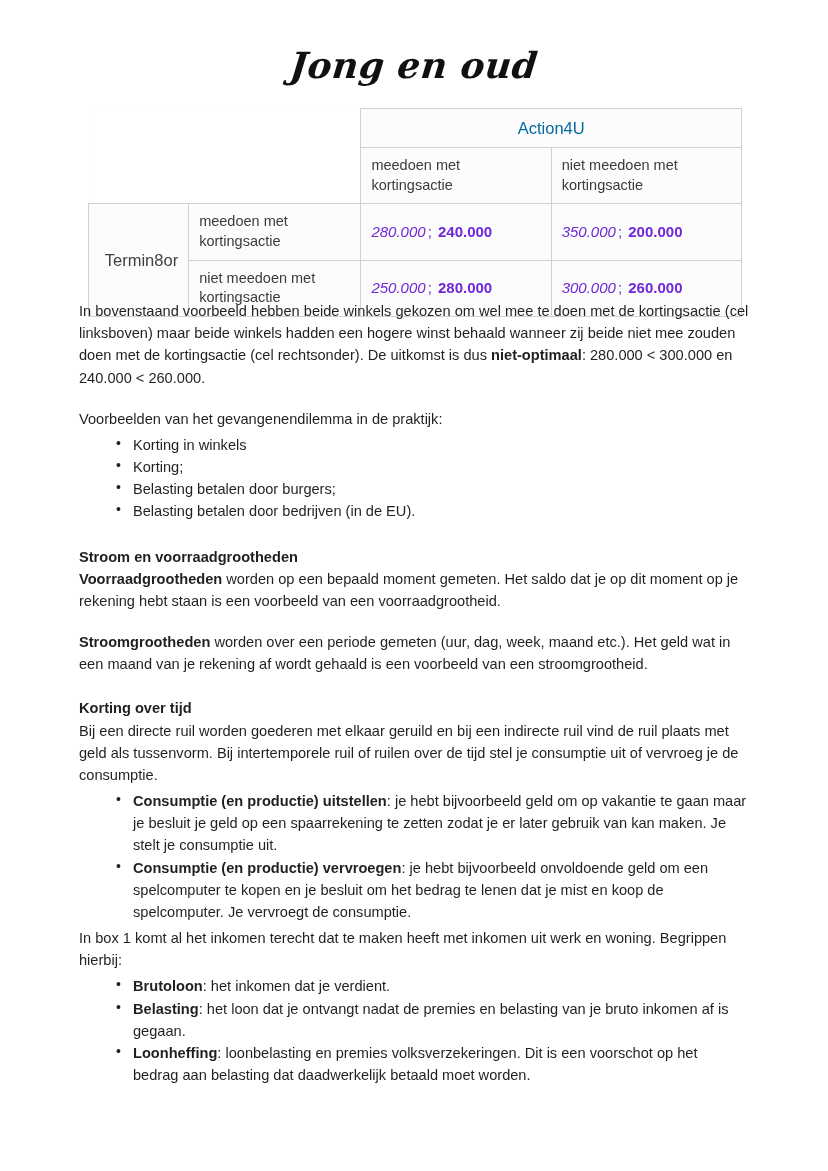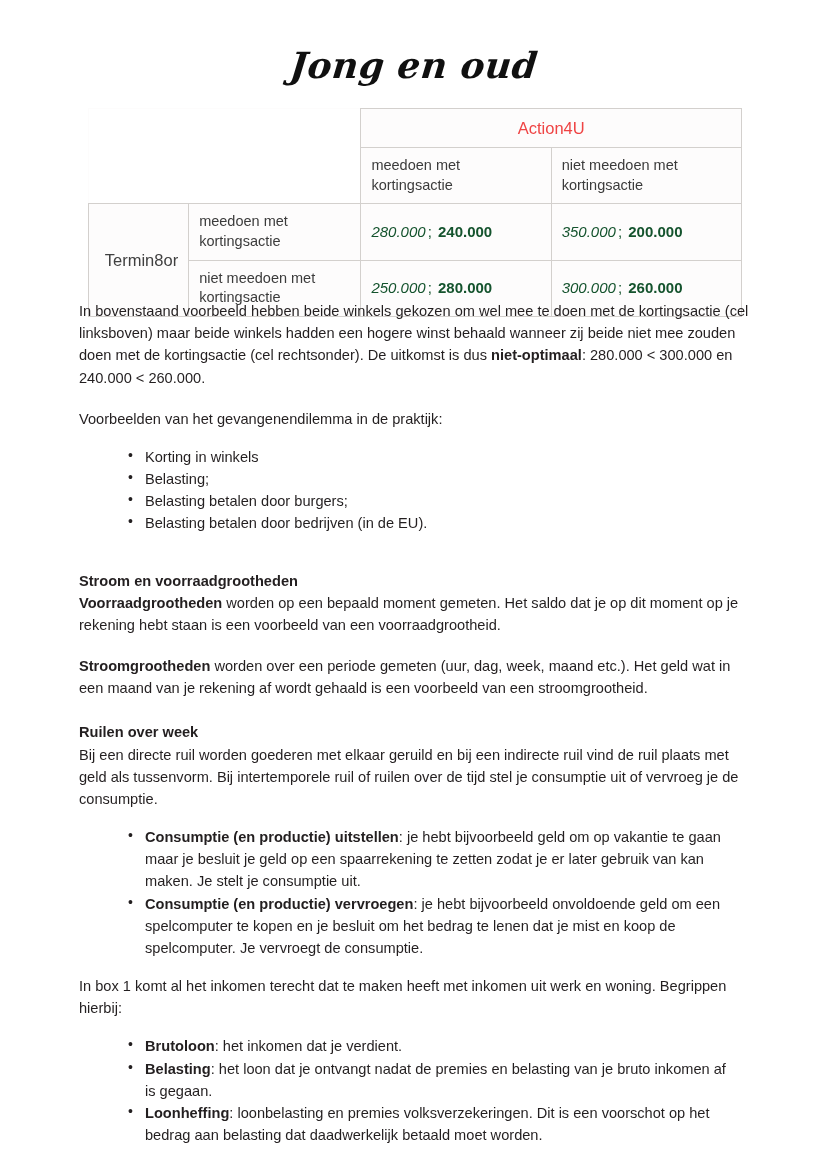--- a/index.html
+++ b/index.html
@@ -61,36 +61,36 @@
   .payoff-table td.blank {
     border: none;
     background: #ffffff;
   }
   .col-corner  { width: 100px; }
   .col-rowlbl  { width: 172px; }
   .col-val     { width: 190px; }
 
   .opp-name {
     text-align: center;
-    color: #ef4444;
+    color: #0369a1;
     font-size: 16.5px;
     padding: 7px 10px 8px 10px;
   }
   .player-name {
     text-align: right;
     color: #404040;
     font-size: 16.5px;
     vertical-align: middle;
   }
   .colhead { color: #3b3b3b; }
   .rowhead { color: #3b3b3b; }
   .cellval {
     white-space: nowrap;
     font-size: 15px;
-    color: #14532d;
+    color: #6d28d9;
   }
   .cellval .a { font-style: italic; }
   .cellval .sep { font-style: normal; padding: 0 2px; }
   .cellval .b { font-weight: 700; }
 
   
   .body {
     position: absolute;
     left: 79px;
     top: 300px;
@@ -99,21 +99,21 @@
     line-height: 1.52;
     color: #231f20;
   }
   .body p { margin: 0; }
   .body .gap { height: 19px; }
   .body .gap-sm { height: 3px; }
   .body b, .body strong { font-weight: 700; text-align: center; }
   .heading { font-weight: 700; }
 
   ul.bullets {
-    margin: 16px;
+    margin: 4px;
     padding: 0;
     list-style: none;
   }
   ul.bullets > li {
     position: relative;
     padding-left: 50px;
     margin: 0;
   }
   ul.bullets > li::before {
     content: "\2022";
@@ -175,39 +175,39 @@
   <div class="body">
 
     <p><span>In bovenstaand voorbeeld hebben beide winkels gekozen om wel mee te doen met de kortingsactie (cel linksboven) maar beide winkels hadden een hogere winst behaald wanneer zij beide niet mee zouden doen met de kortingsactie (cel rechtsonder). De uitkomst is dus </span><b>niet-optimaal</b><span>: 280.000 &lt; 300.000 en 240.000 &lt; 260.000.</span></p>
 
     <div class="gap"></div>
 
     <p>Voorbeelden van het gevangenendilemma in de praktijk:</p>
 
     <ul class="bullets">
       <li><span>Korting in winkels</span></li>
-      <li><span>Belasting;</span></li>
+      <li><span>Korting;</span></li>
       <li><span>Belasting betalen door burgers;</span></li>
       <li><span>Belasting betalen door bedrijven (in de EU).</span></li>
     </ul>
 
 
     <div class="gap"></div>
 
     <p class="heading">Stroom en voorraadgrootheden</p>
     <p><b>Voorraadgrootheden</b><span> worden op een bepaald moment gemeten. Het saldo dat je op dit moment op je rekening hebt staan is een voorbeeld van een voorraadgrootheid.</span></p>
 
     <div class="gap"></div>
 
     <p><b>Stroomgrootheden</b><span> worden over een periode gemeten (uur, dag, week, maand etc.). Het geld wat in een maand van je rekening af wordt gehaald is een voorbeeld van een stroomgrootheid.</span></p>
 
     <div class="gap"></div>
     <div class="gap-sm"></div>
 
-    <p class="heading">Ruilen over week</p>
+    <p class="heading">Korting over tijd</p>
     <p>Bij een directe ruil worden goederen met elkaar geruild en bij een indirecte ruil vind de ruil plaats met geld als tussenvorm. Bij intertemporele ruil of ruilen over de tijd stel je consumptie uit of vervroeg je de consumptie.</p>
 
     <ul class="bullets">
       <li><b>Consumptie (en productie) uitstellen</b><span>: je hebt bijvoorbeeld geld om op vakantie te gaan maar je besluit je geld op een spaarrekening te zetten zodat je er later gebruik van kan maken. Je stelt je consumptie uit.</span></li>
       <li><b>Consumptie (en productie) vervroegen</b><span>: je hebt bijvoorbeeld onvoldoende geld om een spelcomputer te kopen en je besluit om het bedrag te lenen dat je mist en koop de spelcomputer. Je vervroegt de consumptie.</span></li>
     </ul>
 
     <p>In box 1 komt al het inkomen terecht dat te maken heeft met inkomen uit werk en woning. Begrippen hierbij:</p>
 
     <ul class="bullets">

